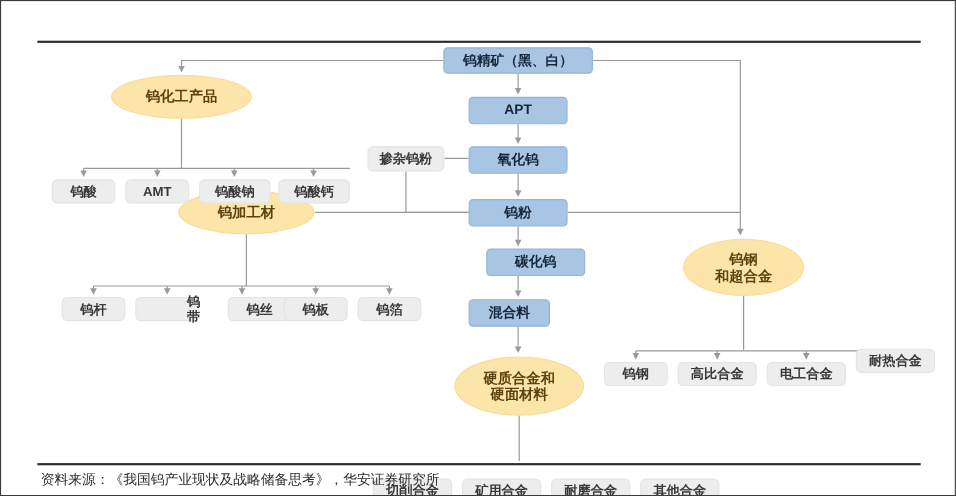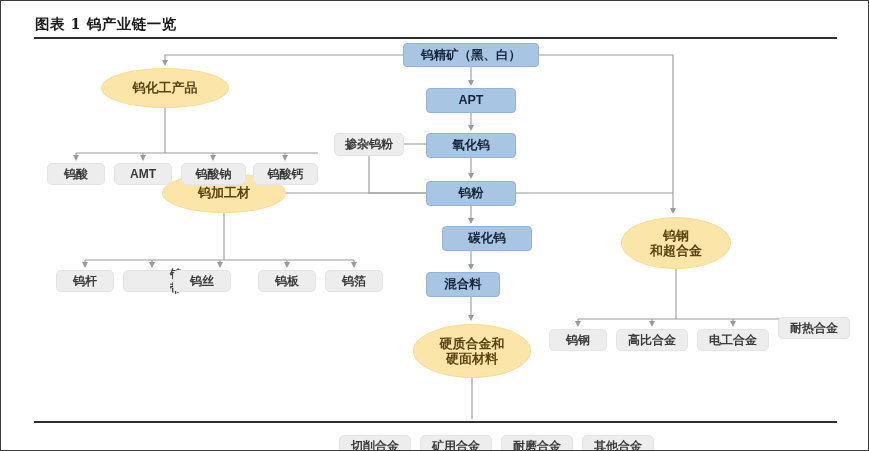--- a/index.html
+++ b/index.html
@@ -47,21 +47,20 @@
   .gray{
     background:#ededed;border:1px solid #e4e4e4;border-radius:5px;
     color:#3a3a3a;font-size:12px;
   }
 </style>
 </head>
 <body>
 
 <div id="page">
 
-  <div id="title">图表 1 钨产业链一览</div>
   <div id="title-rule"></div>
 
   <div id="canvas">
     <svg id="wires" viewBox="0 0 869 378" xmlns="http://www.w3.org/2000/svg">
       <defs>
         <marker id="ah" markerWidth="8" markerHeight="8" refX="4" refY="4" orient="auto" markerUnits="userSpaceOnUse">
           <path d="M1,1 L7,4 L1,7 z" fill="#9a9a9a"></path>
         </marker>
       </defs>
       <g fill="none" stroke="#9a9a9a" stroke-width="1.1">
@@ -133,29 +132,30 @@
         <div class="node ellipse" style="left: 620px; top: 176px; width: 110px; height: 52px;">钨钢
 和超合金</div>
         <div class="node ellipse" style="left: 412px; top: 283px; width: 118px; height: 54px;">硬质合金和
 硬面材料</div>
         <div class="node gray" style="left: 46px; top: 122px; width: 58px; height: 22px;">钨酸</div>
         <div class="node gray" style="left: 113px; top: 122px; width: 58px; height: 22px;">AMT</div>
         <div class="node gray" style="left: 180px; top: 122px; width: 65px; height: 22px;">钨酸钠</div>
         <div class="node gray" style="left: 252px; top: 122px; width: 65px; height: 22px; font-family: Liberation Serif, serif;">钨酸钙</div>
         <div class="node gray" style="left: 55px; top: 229px; width: 58px; height: 22px;">钨杆</div>
         <div class="node gray" style="left: 122px; top: 229px; width: 58px; height: 22px; padding-left: 48px;">钨带</div>
-        <div class="node gray" style="left: 172px; top: 229px; width: 58px; height: 22px; font-family: Liberation Serif, serif;">钨丝</div>
+        <div class="node gray" style="left: 206px; top: 229px; width: 58px; height: 22px; font-family: Liberation Serif, serif;">钨丝</div>
         <div class="node gray" style="left: 257px; top: 229px; width: 58px; height: 22px;">钨板</div>
         <div class="node gray" style="left: 324px; top: 229px; width: 58px; height: 22px;">钨箔</div>
         <div class="node gray" style="left: 548px; top: 288px; width: 58px; height: 22px;">钨钢</div>
         <div class="node gray" style="left: 615px; top: 288px; width: 72px; height: 22px;">高比合金</div>
         <div class="node gray" style="left: 696px; top: 288px; width: 72px; height: 22px;">电工合金</div>
         <div class="node gray" style="left: 777px; top: 276px; width: 72px; height: 22px;">耐热合金</div>
         <div class="node gray" style="left: 338px; top: 394px; width: 72px; height: 22px;">切削合金</div>
         <div class="node gray" style="left: 419px; top: 394px; width: 72px; height: 22px;">矿用合金</div>
         <div class="node gray" style="left: 500px; top: 394px; width: 72px; height: 22px;">耐磨合金</div>
         <div class="node gray" style="left: 581px; top: 394px; width: 72px; height: 22px;">其他合金</div>
       </div>
   </div>
 
   <div id="footer-rule"></div>
+  <div id="source">资料来源：《我国钨产业现状及战略储备思考》，华安证券研究所</div>
 
 </div>
 
 </body></html>

